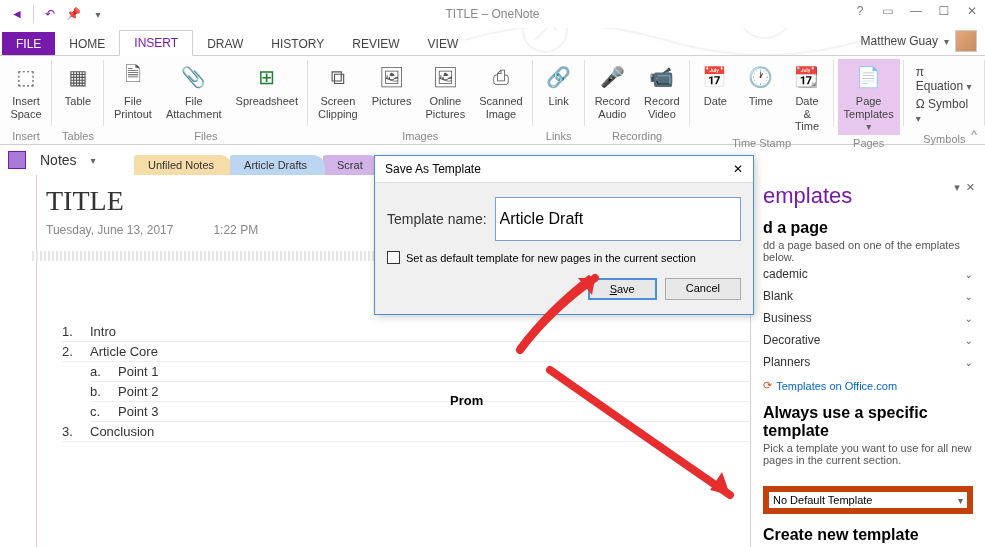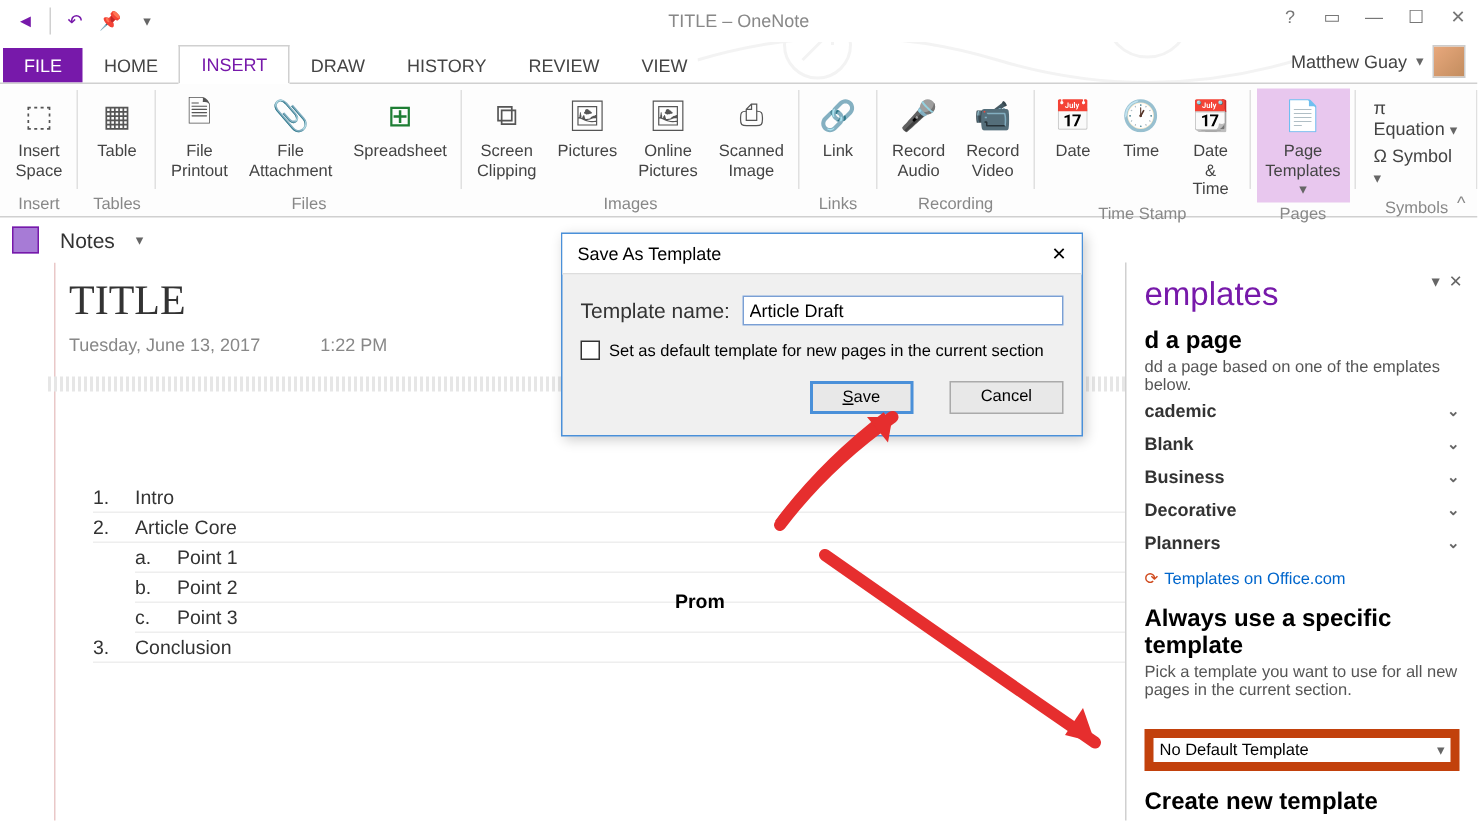--- a/index.html
+++ b/index.html
@@ -49,32 +49,32 @@
 .content-list .row{display:flex;border-bottom:1px solid #eee;padding:2px 0}
 .content-list .num{width:28px}
 .content-list .sub{margin-left:28px}
 .content-list .sub .num{width:28px}
 .prom{position:absolute;left:450px;top:218px;font-weight:600;font-size:13px}
 .templates-pane{width:235px;border-left:1px solid #d0d0d0;background:#fff;padding:8px 12px;position:relative}
 .tp-title{color:#7719aa;font-size:22px;font-weight:400}
 .tp-close{position:absolute;right:10px;top:6px;display:flex;gap:6px;color:#666;font-size:11px}
 .tp-sub{font-weight:600;margin-top:10px;font-size:16px}
 .tp-text{font-size:11px;color:#555;margin-top:2px}
-.tp-cat{display:flex;justify-content:space-between;align-items:center;font-weight:700;font-size:12px;color:#333;padding:4px 0}
+.tp-cat{display:flex;justify-content:space-between;align-items:center;font-weight:400;font-size:12px;color:#333;padding:4px 0}
 .tp-link{color:#0066cc;font-size:11px;margin-top:6px;display:flex;align-items:center;gap:4px}
 .tp-select{width:100%;border:6px solid #c2410c;padding:2px 4px;font-size:11px;margin-top:20px;display:flex;justify-content:space-between;align-items:center;background:#fff}
-.dialog{position:absolute;left:374px;top:155px;width:348px;background:#f0f0f0;border:1px solid #4a90d9;box-shadow:2px 2px 8px rgba(0,0,0,0.2);z-index:100}
+.dialog{position:absolute;left:374px;top:155px;width:380px;background:#f0f0f0;border:1px solid #4a90d9;box-shadow:2px 2px 8px rgba(0,0,0,0.2);z-index:100}
 .dlg-title{background:#fff;padding:6px 10px;font-size:12px;display:flex;justify-content:space-between;align-items:center;border-bottom:1px solid #ddd}
 .dlg-body{padding:14px 12px}
 .dlg-row{display:flex;align-items:center;gap:8px;margin-bottom:10px}
 .dlg-label{font-size:14px;color:#333}
-.dlg-input{flex:1;border:1px solid #7a9fd4;padding:2px 4px;font-size:12px;background:#fff}
+.dlg-input{flex:1;border:1px solid #7a9fd4;padding:12px 4px;font-size:16px;background:#fff}
 .dlg-check{display:flex;align-items:center;gap:6px;font-size:11px}
 .dlg-check .box{width:13px;height:13px;border:1px solid #333;background:#fff}
-.dlg-btns{display:flex;justify-content:flex-end;gap:24px;margin-top:14px}
+.dlg-btns{display:flex;justify-content:flex-end;gap:8px;margin-top:14px}
 .dlg-btn{padding:3px 20px;font-size:11px;background:#e8e8e8;border:1px solid #aaa}
 .dlg-btn.primary{border:2px solid #4a90d9;background:#e8e8e8}
 .arrow{position:absolute;z-index:200;pointer-events:none}
 .chev{font-size:10px;color:#666}
 svg.bg-deco{position:absolute;top:0;right:120px;width:400px;height:60px;z-index:0;opacity:0.35}
 </style>
 </head>
 <body>
 
 <svg class="bg-deco" viewBox="0 0 400 60">
@@ -248,20 +248,25 @@
     </div>
   <div class="collapse-btn">^</div>
 </div>
 
 <div class="header-row">
   <div class="notebook-bar">
     <div class="nb-icon"></div>
     <span>Notes</span>
     <span class="chev">▾</span>
   </div>
+  <div class="section-tabs">
+    <div class="stab unfiled">Unfiled Notes</div>
+    <div class="stab drafts">Article Drafts</div>
+    <div class="stab scratch">Scrat</div>
+  </div>
 </div>
 
 <div class="workspace">
   <div class="page-area">
     <div class="rule-left"></div>
     <div class="page-canvas">
       <div class="page-title">TITLE</div>
       <div class="page-date">
         <span>Tuesday, June 13, 2017</span>
         <span>1:22 PM</span>

